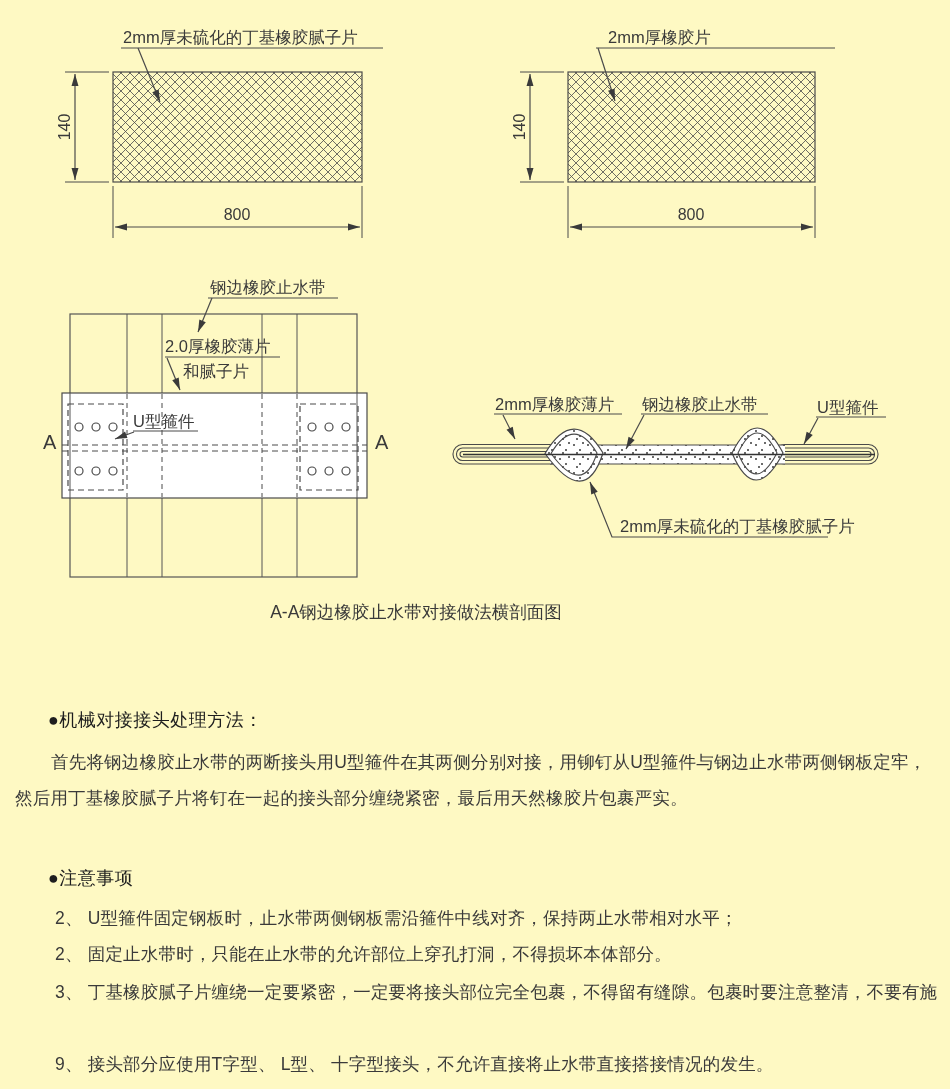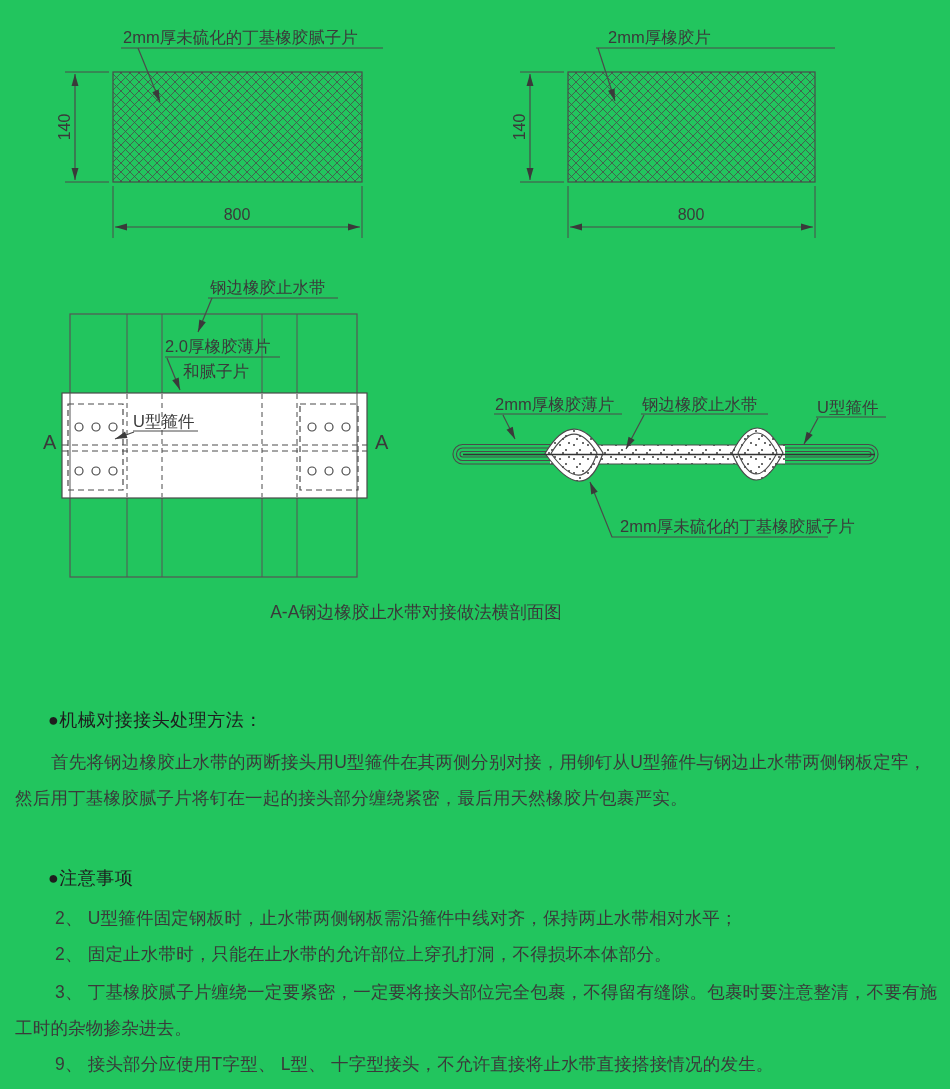--- a/index.html
+++ b/index.html
@@ -1,16 +1,16 @@
 <!DOCTYPE html>
 <html><head>
 <meta charset="utf-8">
 <style>
   html,body{margin:0;padding:0;background:#fff;}
-  #page{position:relative;width:950px;height:1089px;background:#22c55e;overflow:hidden;
+  #page{position:relative;width:950px;height:1089px;background:#fef9c3;overflow:hidden;
         font-family:"Liberation Sans","DejaVu Sans",sans-serif;color:#3d3d3d;}
   .abs{position:absolute;}
   svg text{font-family:"Liberation Sans","DejaVu Sans",sans-serif;fill:#3a3a3a;}
   .dia-label{font-size:16.5px;}
   .dim-label{font-size:16px;fill:#3a3a3a;}
   .sec-mark{font-size:20px;fill:#3a3a3a;}
   .caption{left:0;top:600px;width:832px;text-align:center;font-size:17.5px;color:#3a3a3a;}
   .h-bullet{font-size:18px;font-weight:normal;color:#1e1e1e;letter-spacing:0.5px;}
   .body-line{font-size:17.5px;color:#3a3a3a;white-space:nowrap;letter-spacing:0.2px;}
 </style>
@@ -180,16 +180,15 @@
   <div class="abs caption">A-A钢边橡胶止水带对接做法横剖面图</div>
 
   <div class="abs h-bullet" style="left:48px;top:708px;">●机械对接接头处理方法：</div>
   <div class="abs body-line" style="left:15px;top:786px;">然后用丁基橡胶腻子片将钉在一起的接头部分缠绕紧密，最后用天然橡胶片包裹严实。</div>
   <div class="abs body-line" style="left:51px;top:750px;">首先将钢边橡胶止水带的两断接头用U型箍件在其两侧分别对接，用铆钉从U型箍件与钢边止水带两侧钢板定牢，</div>
 
   <div class="abs h-bullet" style="left:48px;top:866px;">●注意事项</div>
   <div class="abs body-line" style="left:55px;top:906px;">2、 U型箍件固定钢板时，止水带两侧钢板需沿箍件中线对齐，保持两止水带相对水平；</div>
   <div class="abs body-line" style="left:55px;top:942px;">2、 固定止水带时，只能在止水带的允许部位上穿孔打洞，不得损坏本体部分。</div>
   <div class="abs body-line" style="left:55px;top:980px;">3、 丁基橡胶腻子片缠绕一定要紧密，一定要将接头部位完全包裹，不得留有缝隙。包裹时要注意整清，不要有施</div>
-  <div class="abs body-line" style="left:15px;top:1016px;">工时的杂物掺杂进去。</div>
   <div class="abs body-line" style="left:55px;top:1052px;">9、 接头部分应使用T字型、 L型、 十字型接头，不允许直接将止水带直接搭接情况的发生。</div>
 
 </div>
 
 </body></html>

